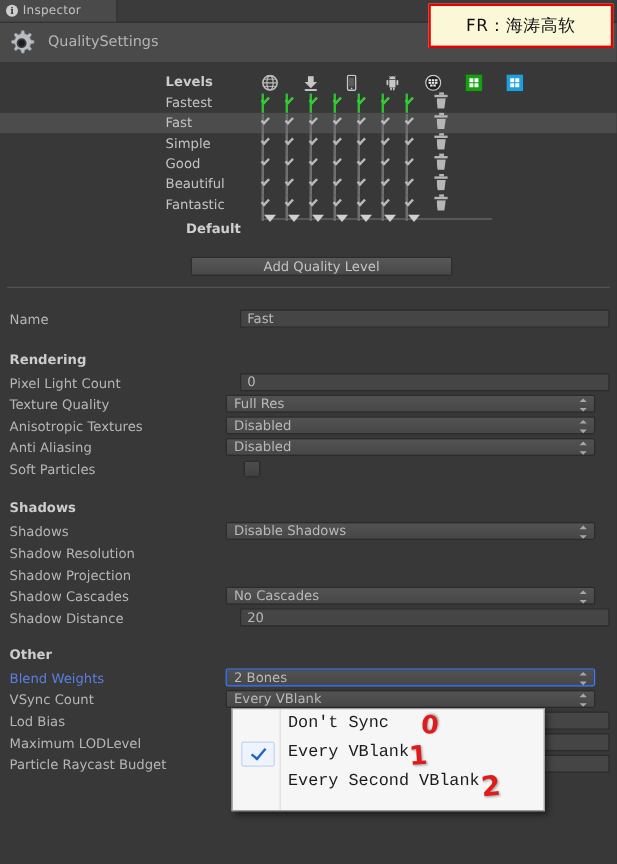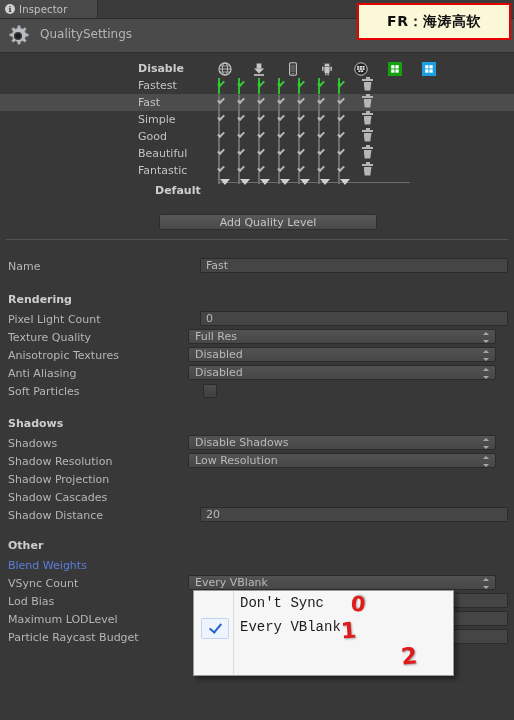--- a/index.html
+++ b/index.html
@@ -42,21 +42,21 @@
   .title {
     position:absolute; left:40px; top:8px;
     color:#b4b4b4; font-size:12px;
   }
 
   
   .watermark {
     position:absolute; left:357px; top:3px; width:150px; height:33px;
     background:#fbf8d8; border:2px solid #e60000;
     display:flex; align-items:center; justify-content:center;
-    color:#111; font-size:14px; font-weight:bold;
+    color:#111; font-size:14px; font-weight:normal;
     font-family:"DejaVu Sans", sans-serif;
     letter-spacing:.5px;
     z-index:30;
   }
 
   
   .body { position:absolute; left:0; top:53px; width:514px; height:667px; background:#383838; }
 
   
   .levels { position:absolute; left:0; top:7px; width:514px; }
@@ -225,21 +225,21 @@
     <span class="title">QualitySettings</span>
   </div>
 
   <div class="watermark">FR：海涛高软</div>
 
   <div class="body">
 
     <div class="levels">
 
       <div class="lv-row lv-head">
-        <span class="lv-name">Disable</span>
+        <span class="lv-name">Levels</span>
 
         <span class="cell pic" style="left:218px;">
           <svg width="14" height="14" viewBox="0 0 14 14">
             <circle cx="7" cy="7" r="6" fill="none" stroke="#bdbdbd" stroke-width="1.3"></circle>
             <ellipse cx="7" cy="7" rx="2.6" ry="6" fill="none" stroke="#bdbdbd" stroke-width="1"></ellipse>
             <line x1="1" y1="7" x2="13" y2="7" stroke="#bdbdbd" stroke-width="1"></line>
             <line x1="2" y1="4" x2="12" y2="4" stroke="#bdbdbd" stroke-width=".8"></line>
             <line x1="2" y1="10" x2="12" y2="10" stroke="#bdbdbd" stroke-width=".8"></line>
           </svg>
         </span>
@@ -444,41 +444,45 @@
     <div id="shadows-rows">
         <div class="prop" style="top: 382px;">
           <span class="plabel">Shadows</span>
           <div class="popupf">Disable Shadows<span class="updown">
               <span class="u"></span>
               <span class="d"></span>
             </span></div>
         </div>
         <div class="prop" style="top: 400px;">
           <span class="plabel">Shadow Resolution</span>
-          <div class="popupf">Low Resolution<span class="updown">
-              <span class="u"></span>
-              <span class="d"></span>
-            </span></div>
         </div>
         <div class="prop" style="top: 418px;">
           <span class="plabel">Shadow Projection</span>
         </div>
         <div class="prop" style="top: 436px;">
           <span class="plabel">Shadow Cascades</span>
+          <div class="popupf">No Cascades<span class="updown">
+              <span class="u"></span>
+              <span class="d"></span>
+            </span></div>
         </div>
         <div class="prop" style="top: 454px;">
           <span class="plabel">Shadow Distance</span>
           <div class="field">20</div>
         </div>
       </div>
 
     <div class="section" style="top:486px;">Other</div>
     <div id="other-rows">
         <div class="prop" style="top: 504px;">
           <span class="plabel blue">Blend Weights</span>
+          <div class="popupf focus">2 Bones<span class="updown">
+              <span class="u"></span>
+              <span class="d"></span>
+            </span></div>
         </div>
         <div class="prop" style="top: 522px;">
           <span class="plabel">VSync Count</span>
           <div class="popupf">Every VBlank<span class="updown">
               <span class="u"></span>
               <span class="d"></span>
             </span></div>
         </div>
         <div class="prop" style="top: 540px;">
           <span class="plabel">Lod Bias</span>
@@ -498,20 +502,23 @@
   <div class="popup">
     <div class="gutter"></div>
     <div id="popup-items">
         <div class="popitem">
           <span>Don't Sync</span>
         </div>
         <div class="popitem">
           <span class="checkbox-sel"></span>
           <span>Every VBlank</span>
         </div>
+        <div class="popitem">
+          <span>Every Second VBlank</span>
+        </div>
       </div>
   </div>
 
   <span class="annot a0">0</span>
   <span class="annot a1">1</span>
   <span class="annot a2">2</span>
 
 </div>
 
 </body></html>

